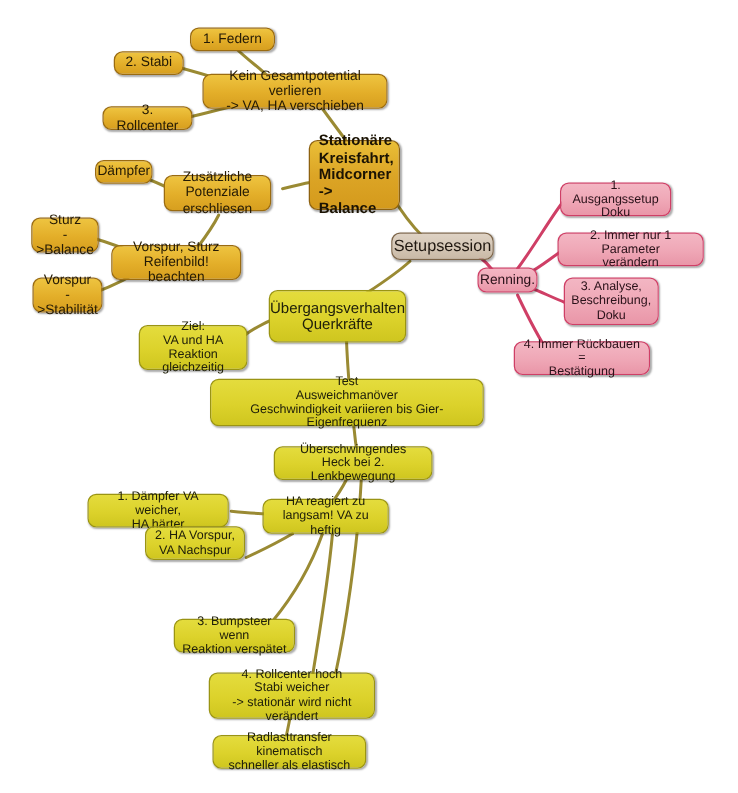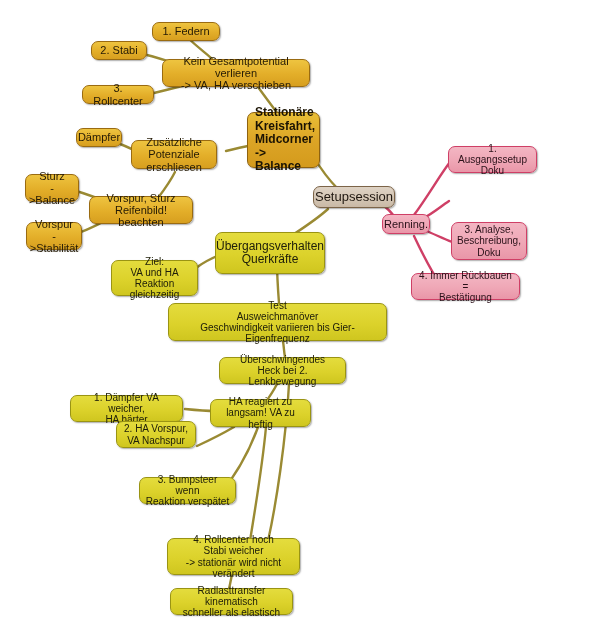--- a/index.html
+++ b/index.html
@@ -146,20 +146,22 @@
   <div class="node gold fs11" style="left:26px;top:222px;width:56px;height:28px;">Vorspur
 -&gt;Stabilität</div>
 
   <div class="node beige fs13" style="left:313px;top:186px;width:82px;height:22px;">Setupsession</div>
 
   <div class="node pink fs11" style="left:382px;top:214px;width:48px;height:20px;">Renning.</div>
 
   <div class="node pink fs10" style="left:448px;top:146px;width:89px;height:27px;">1. Ausgangssetup
 Doku</div>
 
+  <div class="node pink fs10" style="left:446px;top:186px;width:117px;height:27px;">2. Immer nur 1 Parameter
+verändern</div>
 
   <div class="node pink fs10" style="left:451px;top:222px;width:76px;height:38px;">3. Analyse,
 Beschreibung,
 Doku</div>
 
   <div class="node pink fs10" style="left:411px;top:273px;width:109px;height:27px;">4. Immer Rückbauen =
 Bestätigung</div>
 
   <div class="node yellow fs12" style="left:215px;top:232px;width:110px;height:42px;">Übergangsverhalten
 Querkräfte</div>
@@ -177,21 +179,21 @@
 
   <div class="node yellow fs10" style="left:210px;top:399px;width:101px;height:28px;">HA reagiert zu
 langsam! VA zu heftig</div>
 
   <div class="node yellow fs10" style="left:70px;top:395px;width:113px;height:27px;">1. Dämpfer VA weicher,
 HA härter</div>
 
   <div class="node yellow fs10" style="left:116px;top:421px;width:80px;height:27px;">2. HA Vorspur,
 VA Nachspur</div>
 
-  <div class="node yellow fs10" style="left:139px;top:477px;width:97px;height:27px;">3. Bumpsteer wenn
+  <div class="node yellow fs10" style="left:139px;top:495px;width:97px;height:27px;">3. Bumpsteer wenn
 Reaktion verspätet</div>
 
   <div class="node yellow fs10" style="left:167px;top:538px;width:133px;height:37px;">4. Rollcenter hoch
 Stabi weicher
 -&gt; stationär wird nicht verändert</div>
 
   <div class="node yellow fs10" style="left:170px;top:588px;width:123px;height:27px;">Radlasttransfer kinematisch
 schneller als elastisch</div>
 
 </div>

